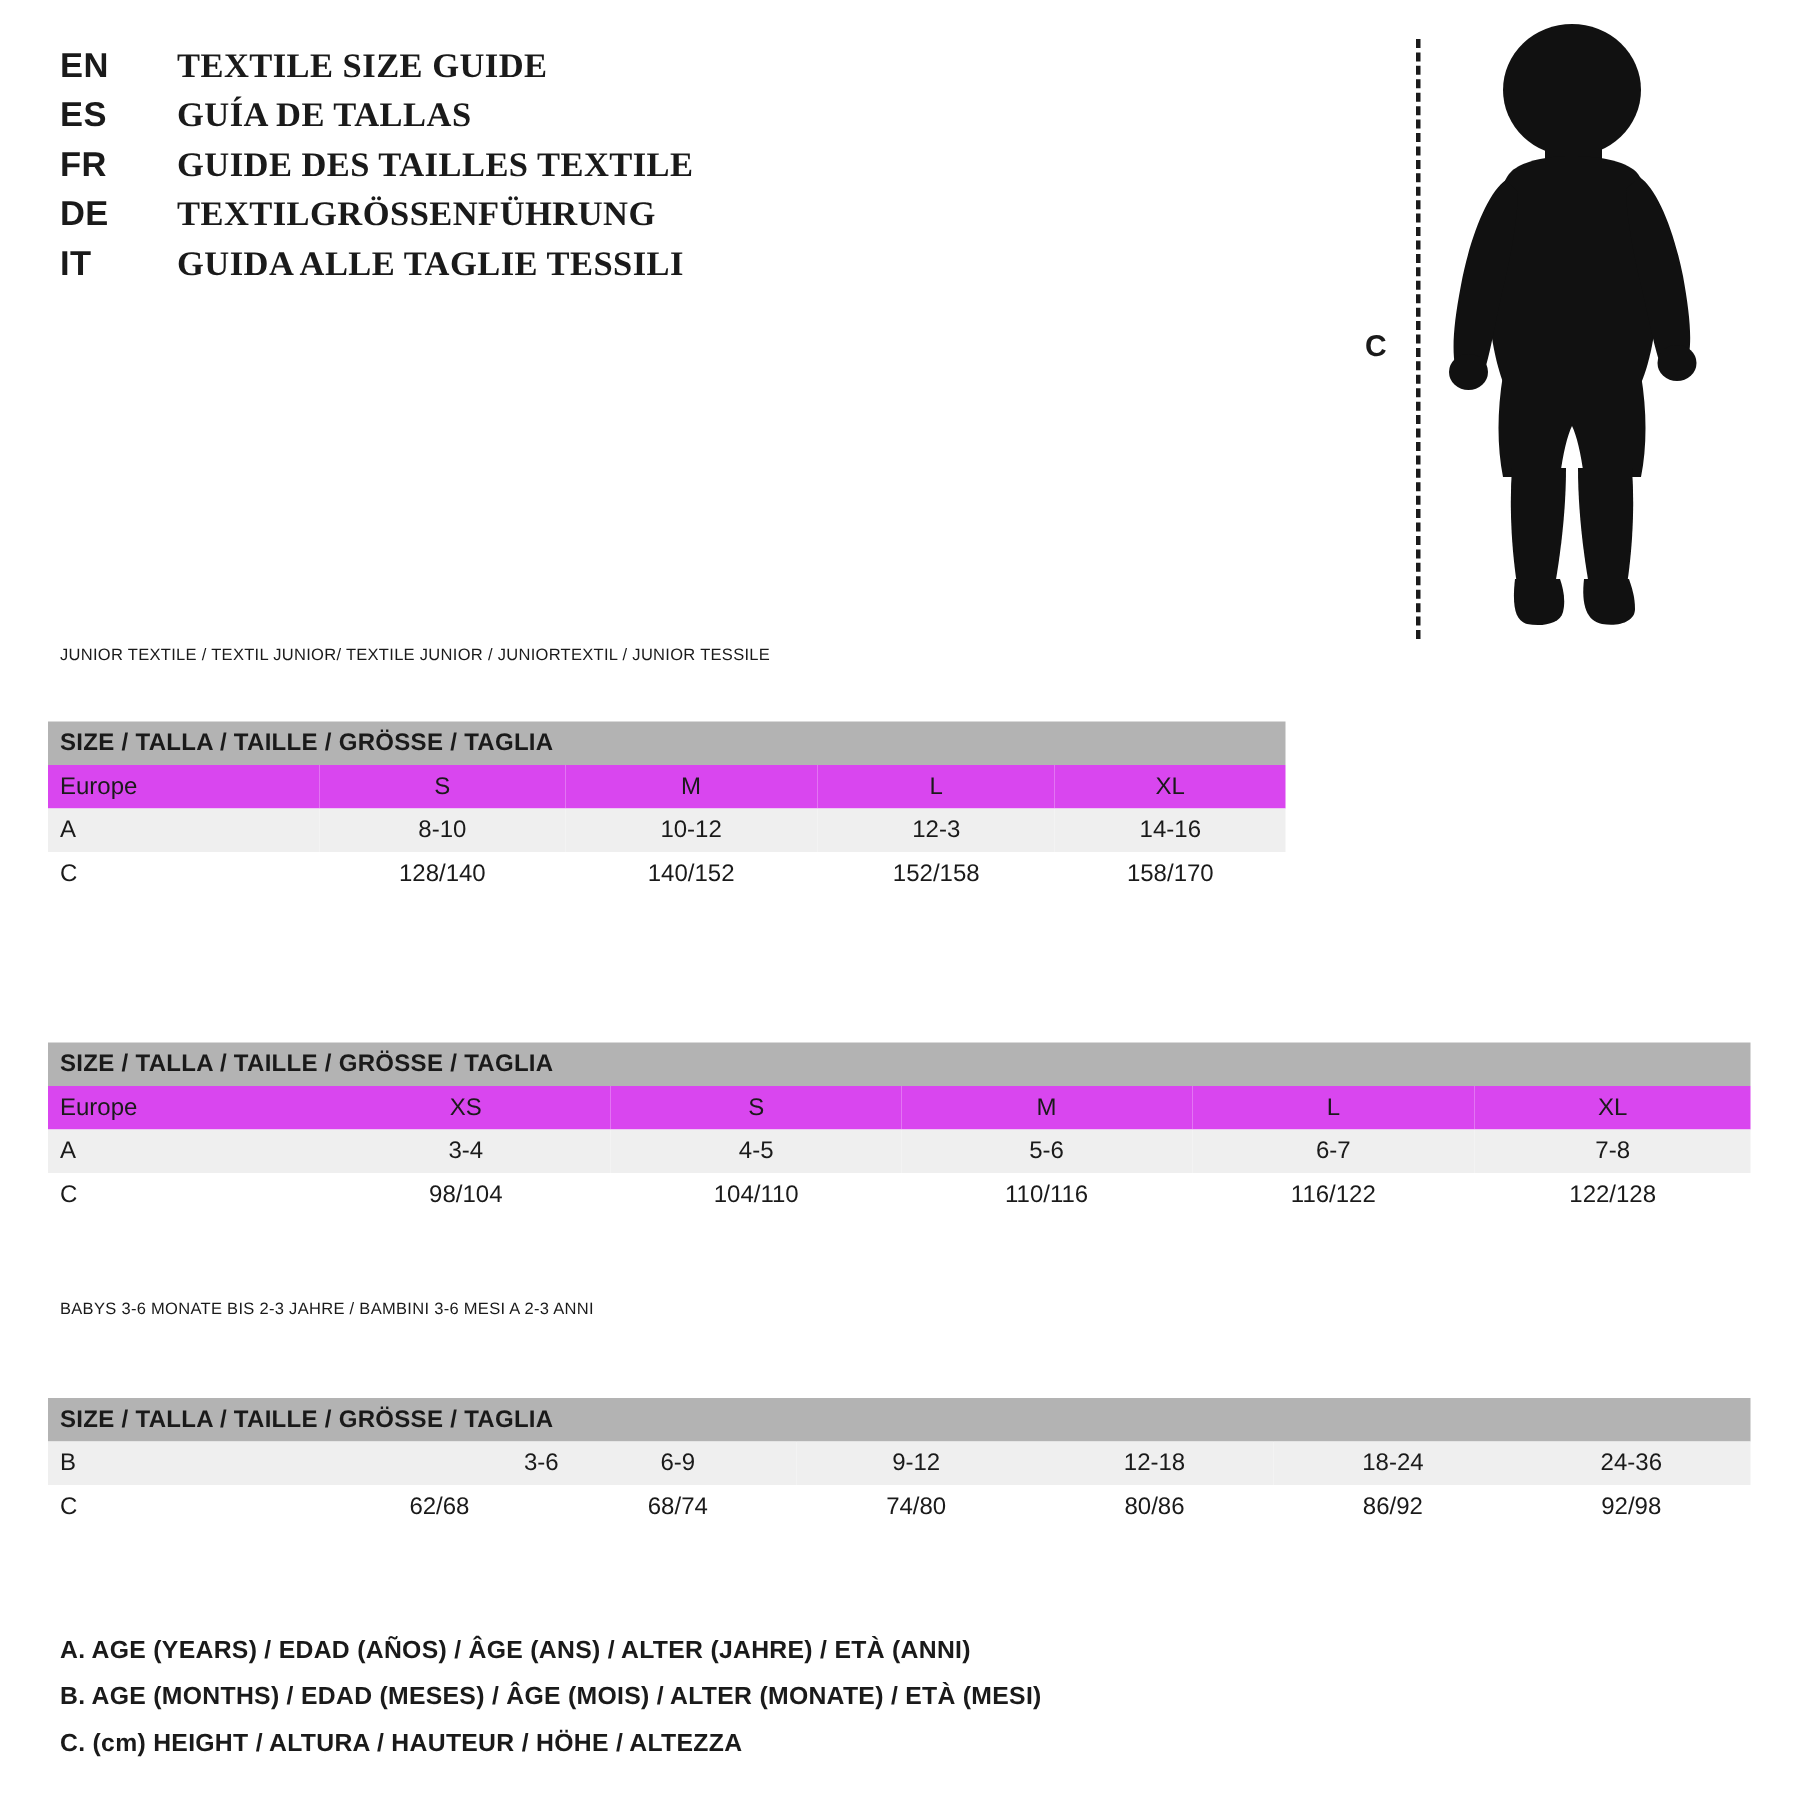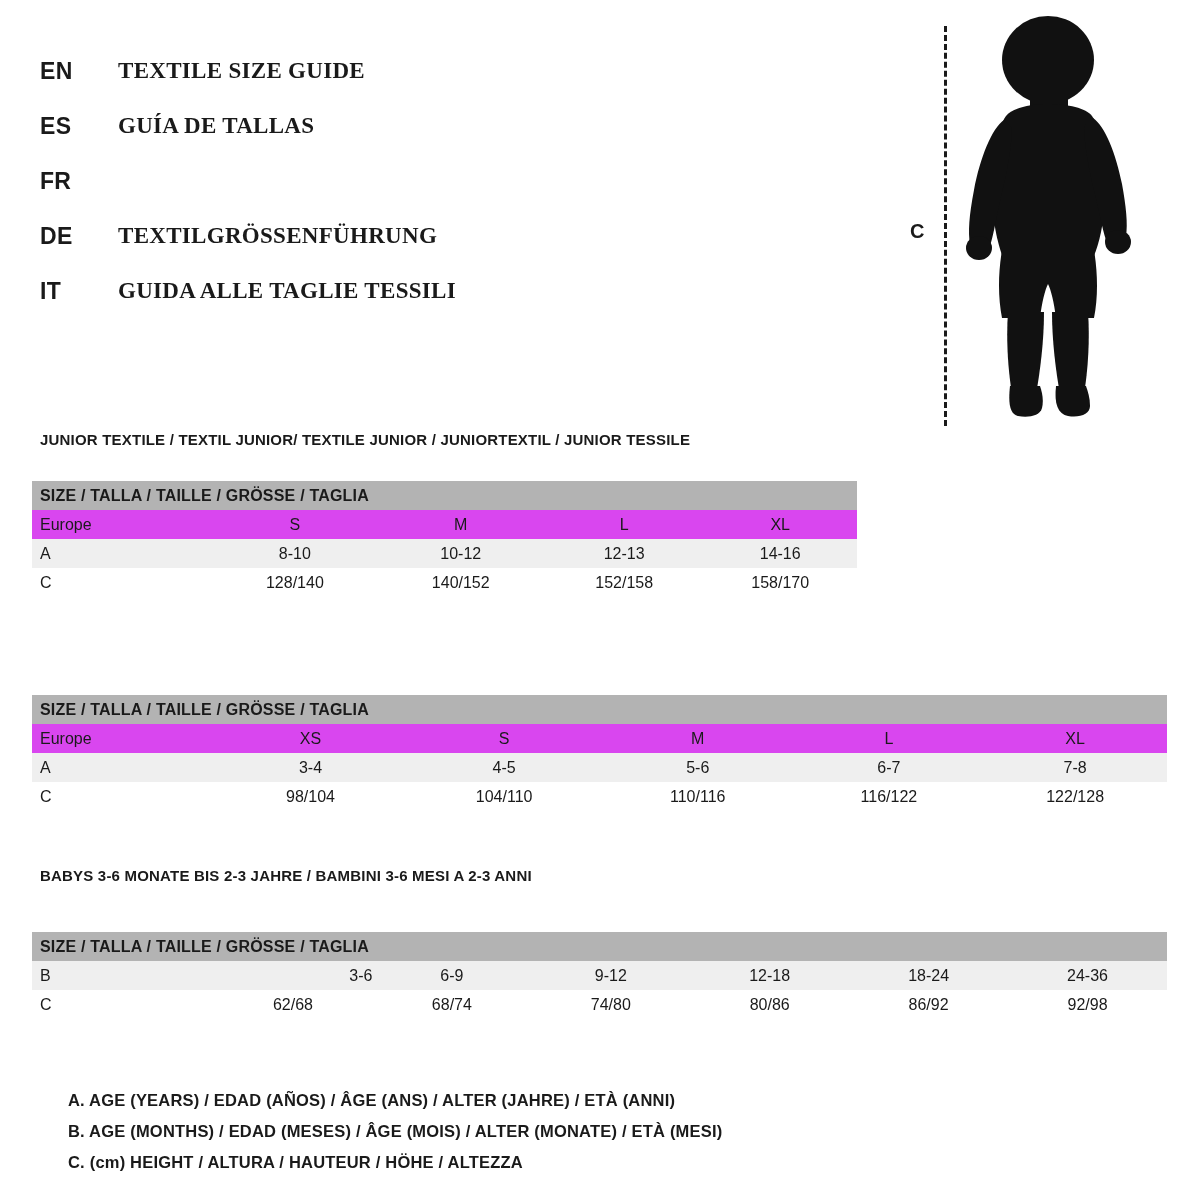--- a/index.html
+++ b/index.html
@@ -24,23 +24,22 @@
 
   
   .title-block {
     position: absolute;
     left: 40px;
     top: 30px;
     width: 620px;
   }
   .title-row {
     display: flex;
-    align-items: flex-start;
+    align-items: flex-end;
     margin-bottom: 6px;
-    margin-top: 28px;
   }
   .title-lang {
     width: 78px;
     flex: 0 0 78px;
     font-size: 23px;
     font-weight: 700;
     letter-spacing: 0.3px;
     color: #1a1a1a;
   }
   .title-text {
@@ -79,22 +78,22 @@
   .figure-svg {
     position: absolute;
     left: 52px;
     top: 4px;
   }
 
   
   .section-heading {
     position: absolute;
     left: 40px;
-    font-size: 15px;
-    font-weight: 700;
+    font-size: 11px;
+    font-weight: 400;
     letter-spacing: 0.2px;
     color: #1a1a1a;
     white-space: nowrap;
   }
   .section-heading .line2 {
     display: block;
     margin-top: 9px;
   }
 
   
@@ -140,21 +139,20 @@
     background: #d946ef;
     font-weight: 400;
   }
 
   
   .footnotes {
     position: absolute;
     left: 40px;
     bottom: 28px;
     width: 900px;
-    margin-left: 28px;
   }
   .footnote {
     font-size: 16.5px;
     font-weight: 700;
     letter-spacing: 0.2px;
     color: #1a1a1a;
     margin-bottom: 12px;
     white-space: nowrap;
   }
   .footnote:last-child { margin-bottom: 0; }
@@ -168,20 +166,21 @@
     <div class="title-row">
       <span class="title-lang">EN</span>
       <span class="title-text">TEXTILE SIZE GUIDE</span>
     </div>
     <div class="title-row">
       <span class="title-lang">ES</span>
       <span class="title-text">GUÍA DE TALLAS</span>
     </div>
     <div class="title-row">
       <span class="title-lang">FR</span>
+      <span class="title-text">GUIDE DES TAILLES TEXTILE</span>
     </div>
     <div class="title-row">
       <span class="title-lang">DE</span>
       <span class="title-text">TEXTILGRÖSSENFÜHRUNG</span>
     </div>
     <div class="title-row">
       <span class="title-lang">IT</span>
       <span class="title-text">GUIDA ALLE TAGLIE TESSILI</span>
     </div>
   </div>
@@ -245,21 +244,21 @@
         <td class="label-cell" style="width:175px;">Europe</td>
         <td class="val-cell" style="width:165px;">S</td>
         <td class="val-cell" style="width:170px;">M</td>
         <td class="val-cell" style="width:160px;">L</td>
         <td class="val-cell" style="width:155px;">XL</td>
       </tr>
       <tr class="row-shade">
         <td class="label-cell">A</td>
         <td class="val-cell">8-10</td>
         <td class="val-cell">10-12</td>
-        <td class="val-cell">12-13</td>
+        <td class="val-cell">12-3</td>
         <td class="val-cell">14-16</td>
       </tr>
       <tr class="row-plain">
         <td class="label-cell">C</td>
         <td class="val-cell">128/140</td>
         <td class="val-cell">140/152</td>
         <td class="val-cell">152/158</td>
         <td class="val-cell">158/170</td>
       </tr>
     </tbody>

